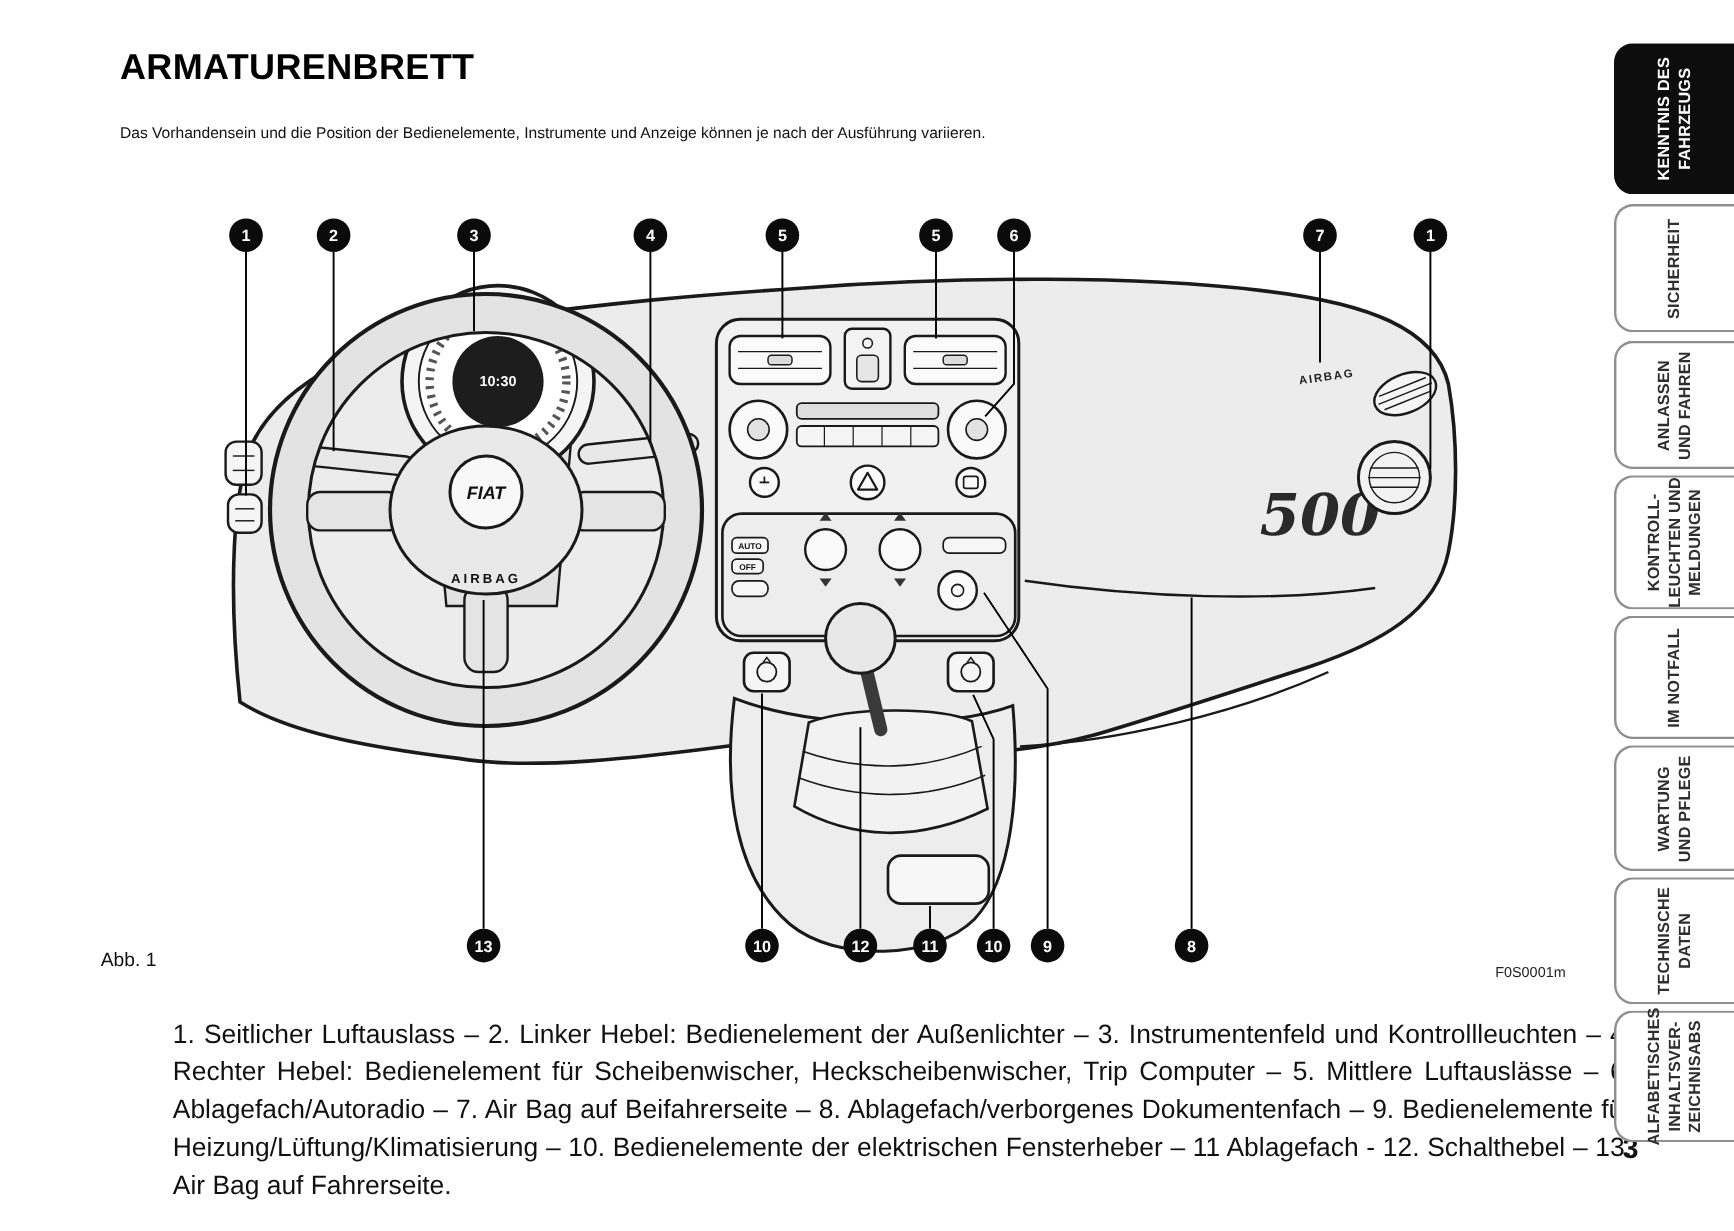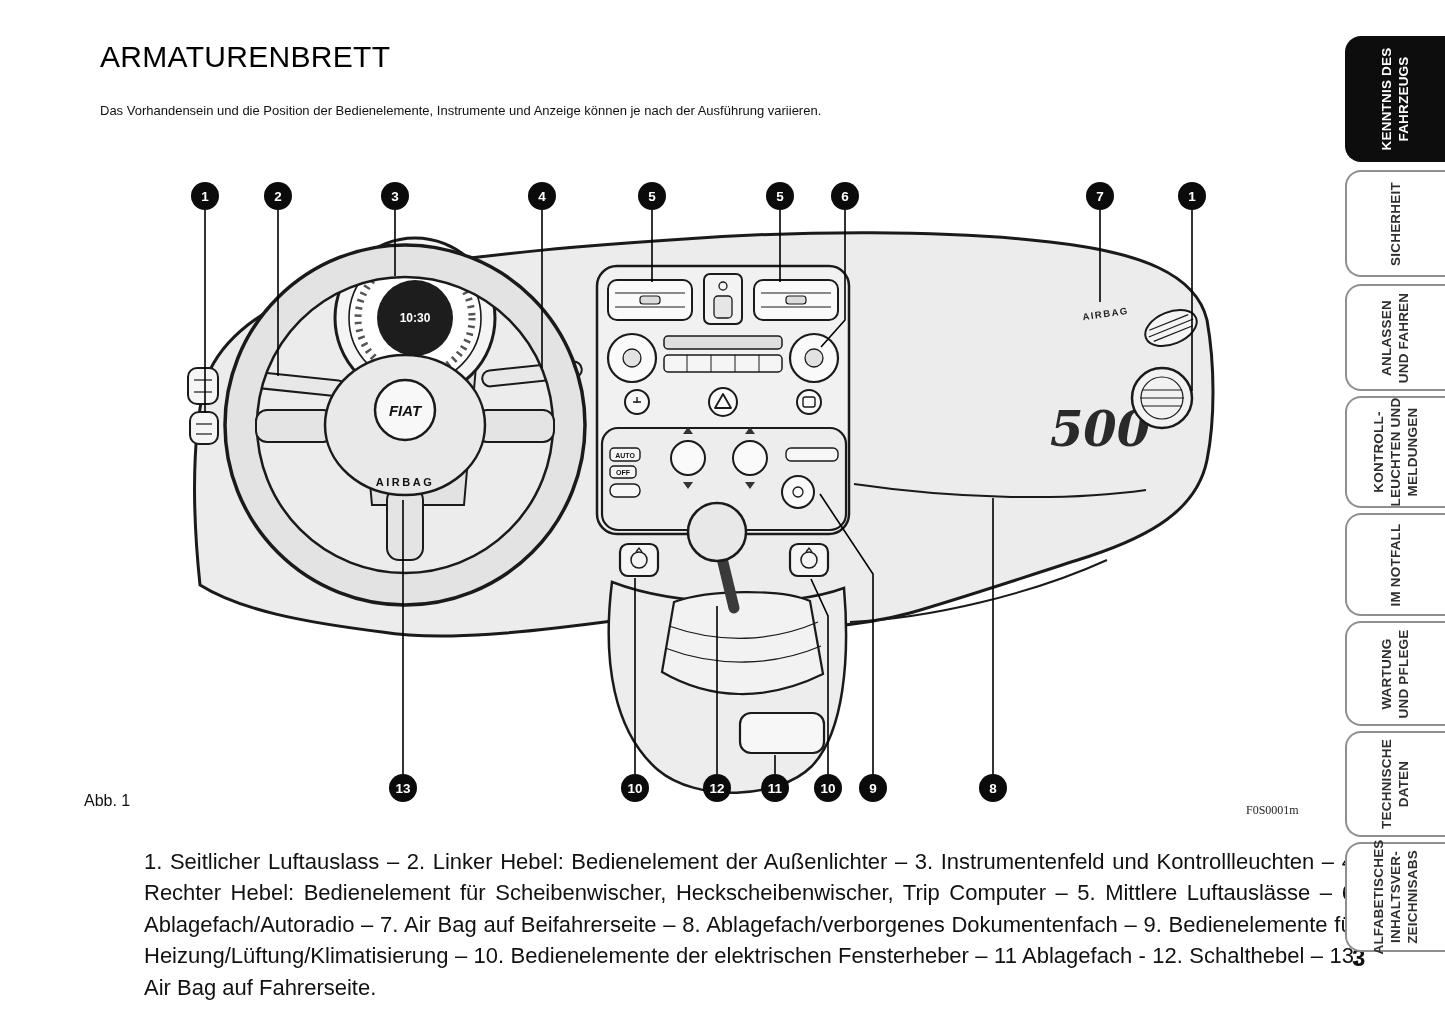--- a/index.html
+++ b/index.html
@@ -1,24 +1,24 @@
 <!DOCTYPE html>
 <html><head>
 <meta charset="utf-8">
 <style>
   html,body{margin:0;padding:0;background:#fff;}
   .page{
     position:relative;width:1445px;height:1026px;background:#ffffff;overflow:hidden;
     font-family:"Liberation Sans", sans-serif;color:#111;
   }
-  .title{position:absolute;left:100px;top:40px;font-size:30px;font-weight:normal;letter-spacing:.3px;color:#000;}
+  .title{position:absolute;left:100px;top:40px;font-size:30px;font-weight:bold;letter-spacing:.3px;color:#000;}
   .intro{position:absolute;left:100px;top:102px;width:1180px;font-size:13px;line-height:1.35;}
   .figure{position:absolute;left:150px;top:170px;width:1150px;height:648px;}
   .fig-caption{position:absolute;left:84px;top:792px;font-size:16px;}
-  .fig-code{position:absolute;left:1246px;top:803px;font-size:12px;color:#222;font-family:Liberation Serif, serif;}
+  .fig-code{position:absolute;left:1246px;top:803px;font-size:12px;color:#222;}
   .legend{position:absolute;left:100px;top:846px;width:1216px;font-size:22px;line-height:1.43;text-align:justify;margin-left:44px;}
   .page-number{position:absolute;left:1352px;top:944px;font-size:24px;font-weight:bold;}
 
   .tab{
     position:absolute;right:0;width:100px;background:#fff;
     border:2px solid #8f8f8f;border-right:none;border-radius:16px 0 0 16px;
     box-sizing:border-box;cursor:pointer;
   }
   .tab-label{
     position:absolute;top:50%;left:50%;width:160px;

